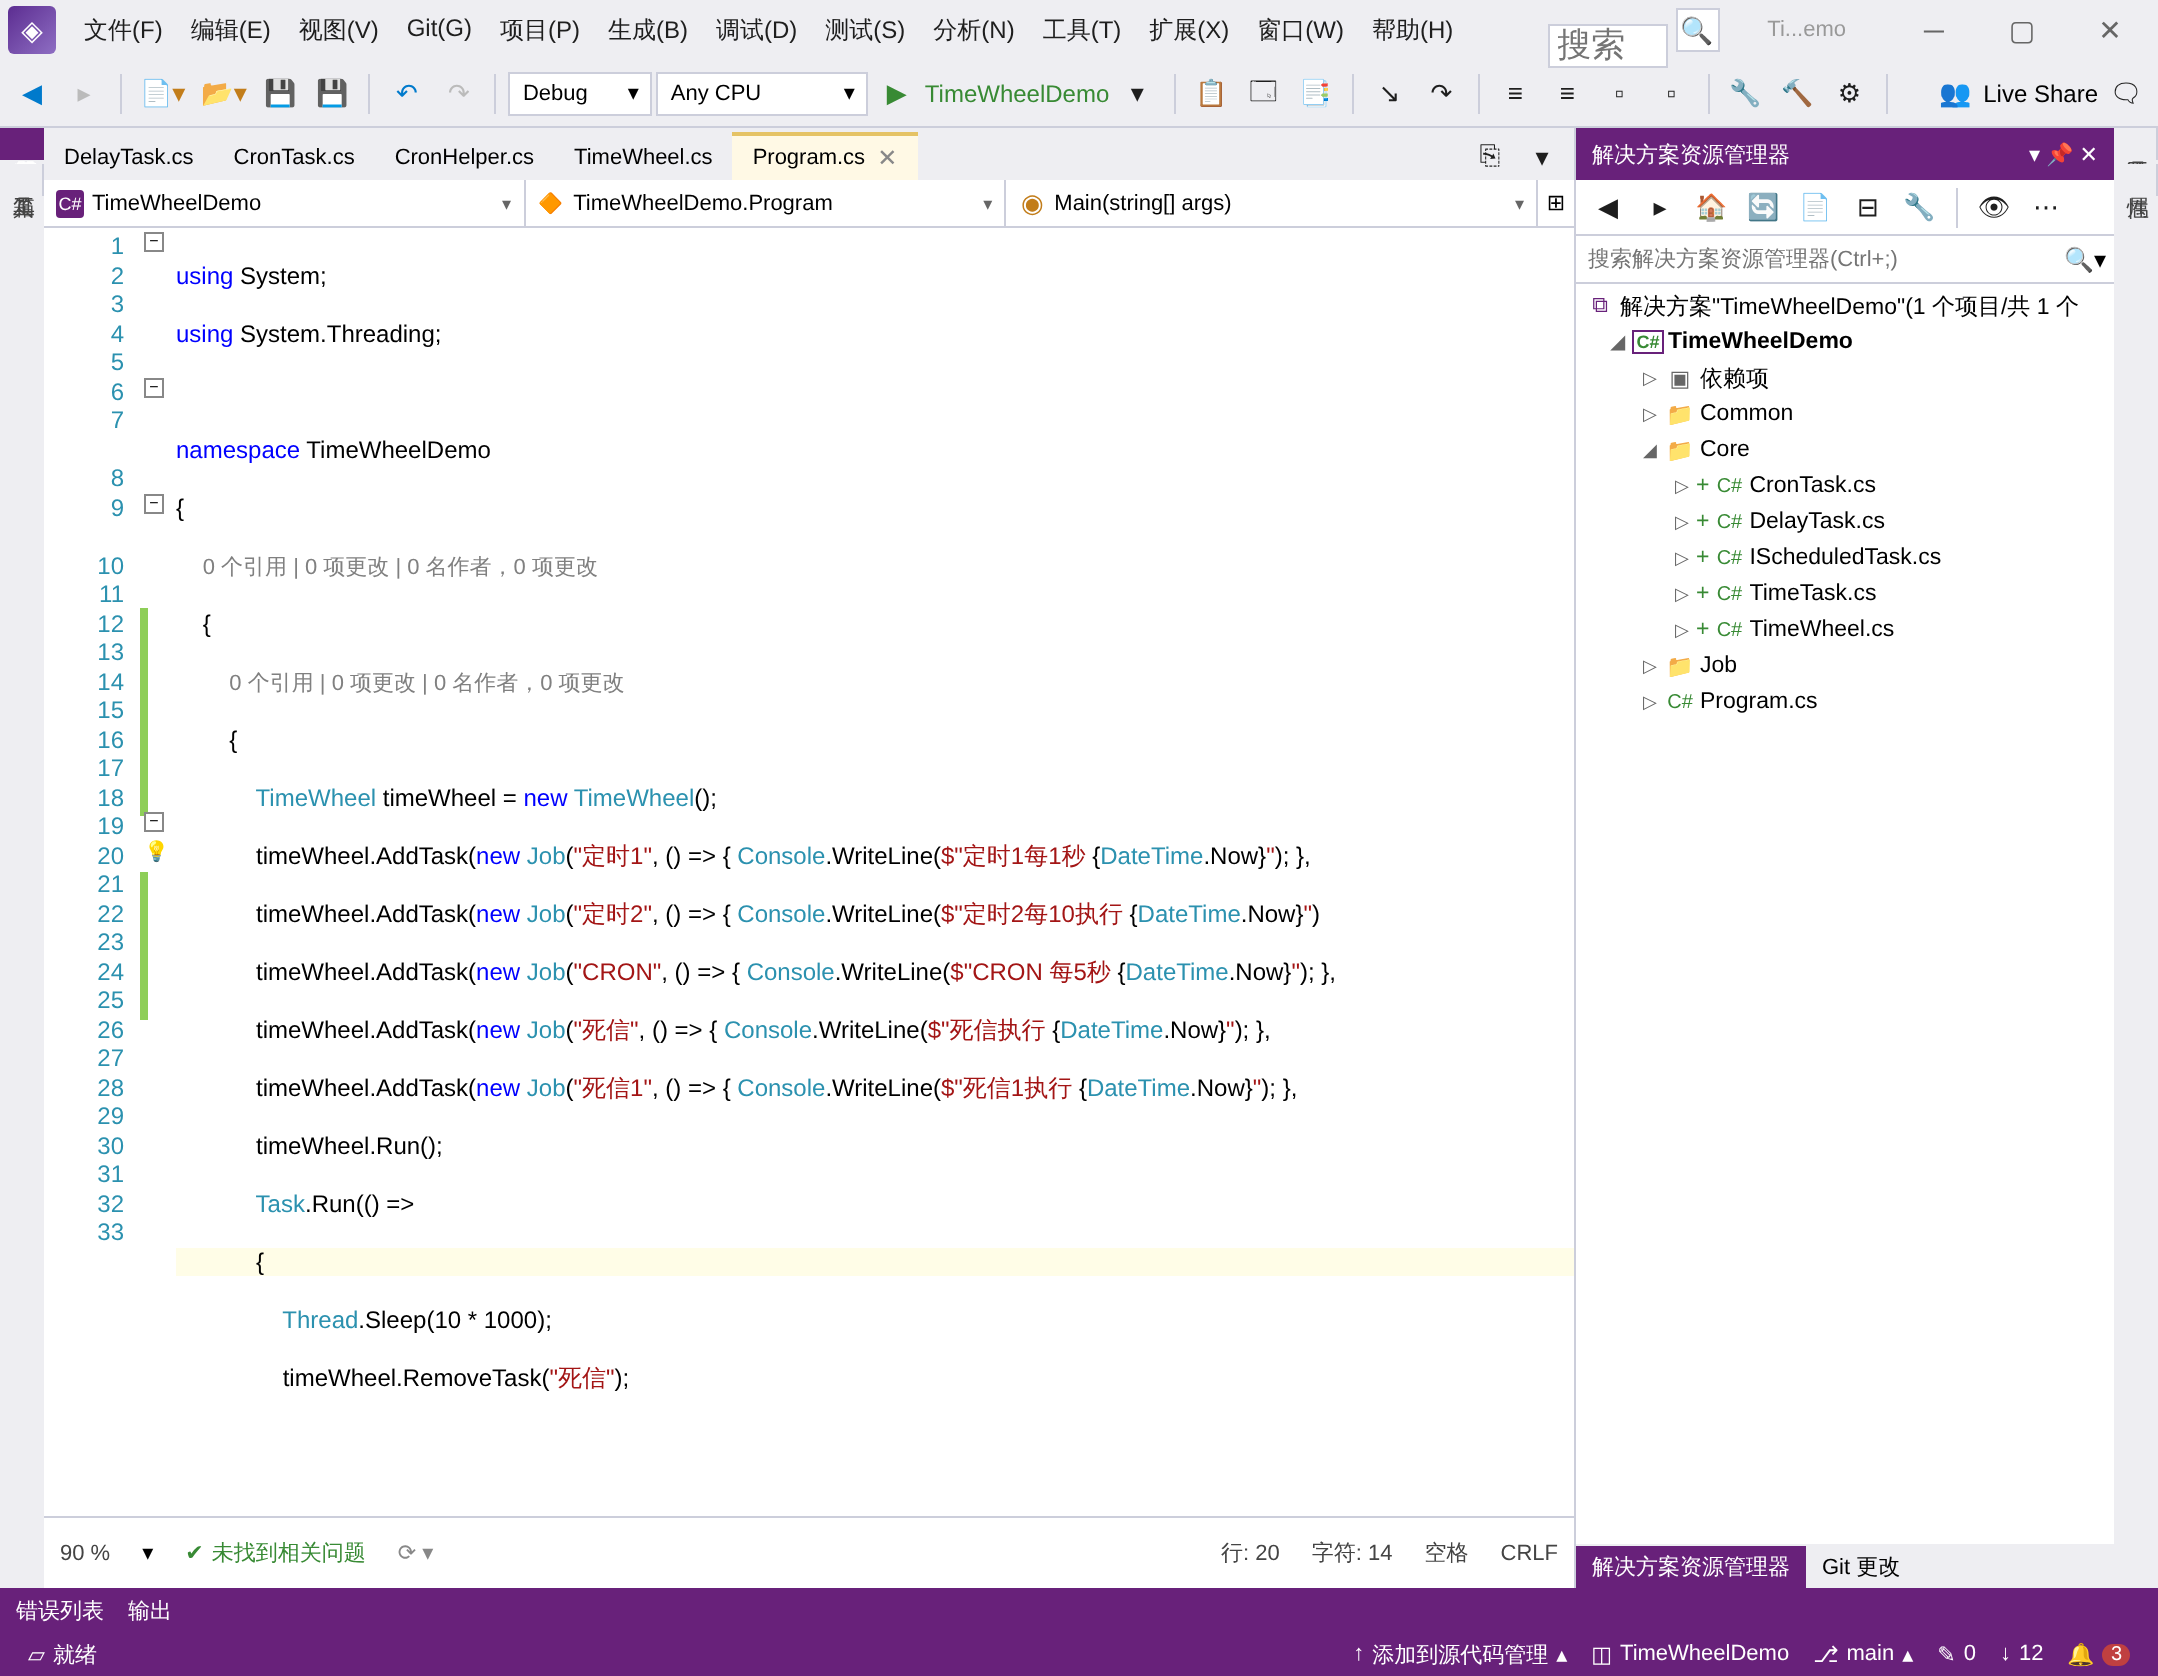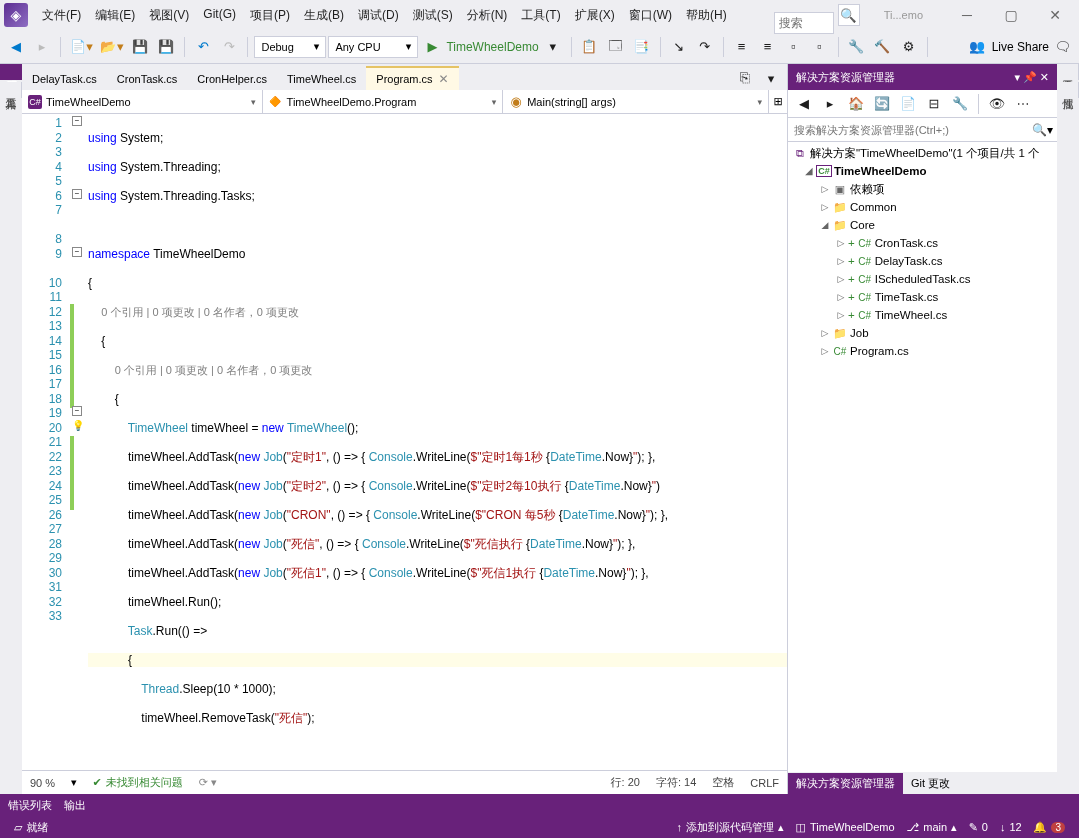--- a/index.html
+++ b/index.html
@@ -4,21 +4,21 @@
 <style>
 * { margin: 0; padding: 0; box-sizing: border-box; font-family: "Segoe UI", Arial, sans-serif; }
 body { width: 1079px; height: 838px; background: #eeeef2; overflow: hidden; font-size: 12px; }
 
 
 .titlebar { height: 30px; background: #eeeef2; display: flex; align-items: center; padding: 0 4px; }
 .vs-logo { width: 24px; height: 24px; background: linear-gradient(135deg, #5c2d91, #8e6ec3); border-radius: 3px; margin-right: 8px; display:flex; align-items:center; justify-content:center; color:#fff; font-size:14px;}
 .menubar { display: flex; gap: 2px; }
 .menu-item { padding: 4px 6px; color: #1e1e1e; cursor: pointer; }
 .titlebar-right { margin-left: auto; display: flex; align-items: center; gap: 4px; }
-.search-box { width: 60px; height: 22px; border: 1px solid #cccedb; background: #fff; padding: 0 4px; font-size:12px;margin-top:16px;}
+.search-box { width: 60px; height: 22px; border: 1px solid #cccedb; background: #fff; padding: 0 4px; font-size:17px;margin-top:16px;}
 .search-btn { width: 22px; height: 22px; border: 1px solid #cccedb; background: #fff; cursor:pointer;}
 .title-text { padding: 0 20px; color: #999; font-size: 11px; }
 .win-btn { width: 40px; height: 30px; display: flex; align-items: center; justify-content: center; color: #666; cursor:pointer; font-size:14px;}
 
 
 .toolbar { height: 34px; background: #eeeef2; display: flex; align-items: center; padding: 0 4px; border-bottom: 1px solid #cccedb; gap: 2px;}
 .tb-btn { height: 24px; min-width: 24px; display: flex; align-items: center; justify-content: center; cursor: pointer; padding: 0 3px; color: #1e1e1e; font-size: 13px;}
 .tb-sep { width: 1px; height: 20px; background: #cccedb; margin: 0 4px; }
 .tb-dropdown { height: 22px; border: 1px solid #cccedb; background: #fff; padding: 0 6px; display: flex; align-items: center; gap: 20px; cursor:pointer; font-size:11px;}
 .tb-green { color: #388a34; }
@@ -57,21 +57,21 @@
 .bulb { position:absolute; left:2px; color:#c27d1a; font-size:10px;}
 .code { flex: 1; font-family: Consolas, monospace; font-size: 12px; line-height: 14.5px; padding: 2px 0; white-space: pre; overflow:hidden;}
 .code div { height: 14.5px; }
 .kw { color: #0000ff; }
 .type { color: #2b91af; }
 .str { color: #a31515; }
 .comment { color: #808080; font-size:11px;}
 .param { color: #808080; }
 .hl-line { background: #fffde7; }
 
-.editor-status { height: 24px; border-top: 1px solid #cccedb; display: flex; align-items: center; padding: 0 8px; font-size: 11px; gap: 16px;}
+.editor-status { height: 36px; border-top: 1px solid #cccedb; display: flex; align-items: center; padding: 0 8px; font-size: 11px; gap: 16px;}
 .editor-status .spacer { flex: 1; }
 .es-item { display: flex; align-items: center; gap: 4px; color:#444;}
 .es-green { color:#388a34;}
 
 
 .right-panel { width: 270px; background: #eeeef2; display: flex; flex-direction: column; border-left: 1px solid #cccedb;}
 .panel-header { height: 26px; background: #68217a; color: #fff; display: flex; align-items: center; padding: 0 8px; font-size: 11px;}
 .panel-header-right { margin-left: auto; display: flex; gap: 4px; font-size:11px;}
 .panel-toolbar { height: 28px; background: #fff; display: flex; align-items: center; padding: 0 4px; gap: 2px; border-bottom:1px solid #cccedb;}
 .panel-toolbar .tb-btn { font-size:13px;}
@@ -140,21 +140,21 @@
   <span class="tb-btn tb-blue">💾</span>
   <span class="tb-btn tb-blue">💾</span>
   <span class="tb-sep"></span>
   <span class="tb-btn tb-blue">↶</span>
   <span class="tb-btn" style="color:#bbb">↷</span>
   <span class="tb-sep"></span>
   <div class="tb-dropdown">
       <span>Debug</span>
       <span>▾</span>
     </div>
-  <div class="tb-dropdown" style="width:90px">
+  <div class="tb-dropdown" style="width:106px">
       <span>Any CPU</span>
       <span style="margin-left:auto">▾</span>
     </div>
   <span class="tb-btn tb-green">▶</span>
   <span class="tb-green">TimeWheelDemo</span>
   <span class="tb-btn">▾</span>
   <span class="tb-sep"></span>
   <span class="tb-btn">📋</span>
   <span class="tb-btn">🗔</span>
   <span class="tb-btn">📑</span>
@@ -269,21 +269,20 @@
         <div class="gutter-mark fold-box" style="top:75px;">−</div>
         <div class="gutter-mark fold-box" style="top:133px;">−</div>
         <div class="change-bar" style="top:190px; height:104px;"></div>
         <div class="gutter-mark fold-box" style="top:292px;">−</div>
         <div class="bulb" style="top:306px;">💡</div>
         <div class="change-bar" style="top:322px; height:74px;"></div>
       </div>
       <div class="code">
 <div><span class="kw">using</span> System;</div>
 <div><span class="kw">using</span> System.Threading;</div>
-<div><span class="kw">using</span> System.Threading.Tasks;</div>
 <div></div>
 <div><span class="kw">namespace</span> TimeWheelDemo</div>
 <div>{</div>
 <div>    <span class="comment">0 个引用 | 0 项更改 | 0 名作者，0 项更改</span></div>
 <div>    {</div>
 <div>        <span class="comment">0 个引用 | 0 项更改 | 0 名作者，0 项更改</span></div>
 <div>        {</div>
 <div>            <span class="type">TimeWheel</span> timeWheel = <span class="kw">new</span> <span class="type">TimeWheel</span>();</div>
 <div>            timeWheel.AddTask(<span class="kw">new</span> <span class="type">Job</span>(<span class="str">"定时1"</span>, () =&gt; { <span class="type">Console</span>.WriteLine(<span class="str">$"定时1每1秒 </span>{<span class="type">DateTime</span>.Now}<span class="str">"</span>); }, </div>
 <div>            timeWheel.AddTask(<span class="kw">new</span> <span class="type">Job</span>(<span class="str">"定时2"</span>, () =&gt; { <span class="type">Console</span>.WriteLine(<span class="str">$"定时2每10执行 </span>{<span class="type">DateTime</span>.Now}<span class="str">"</span>)</div>

